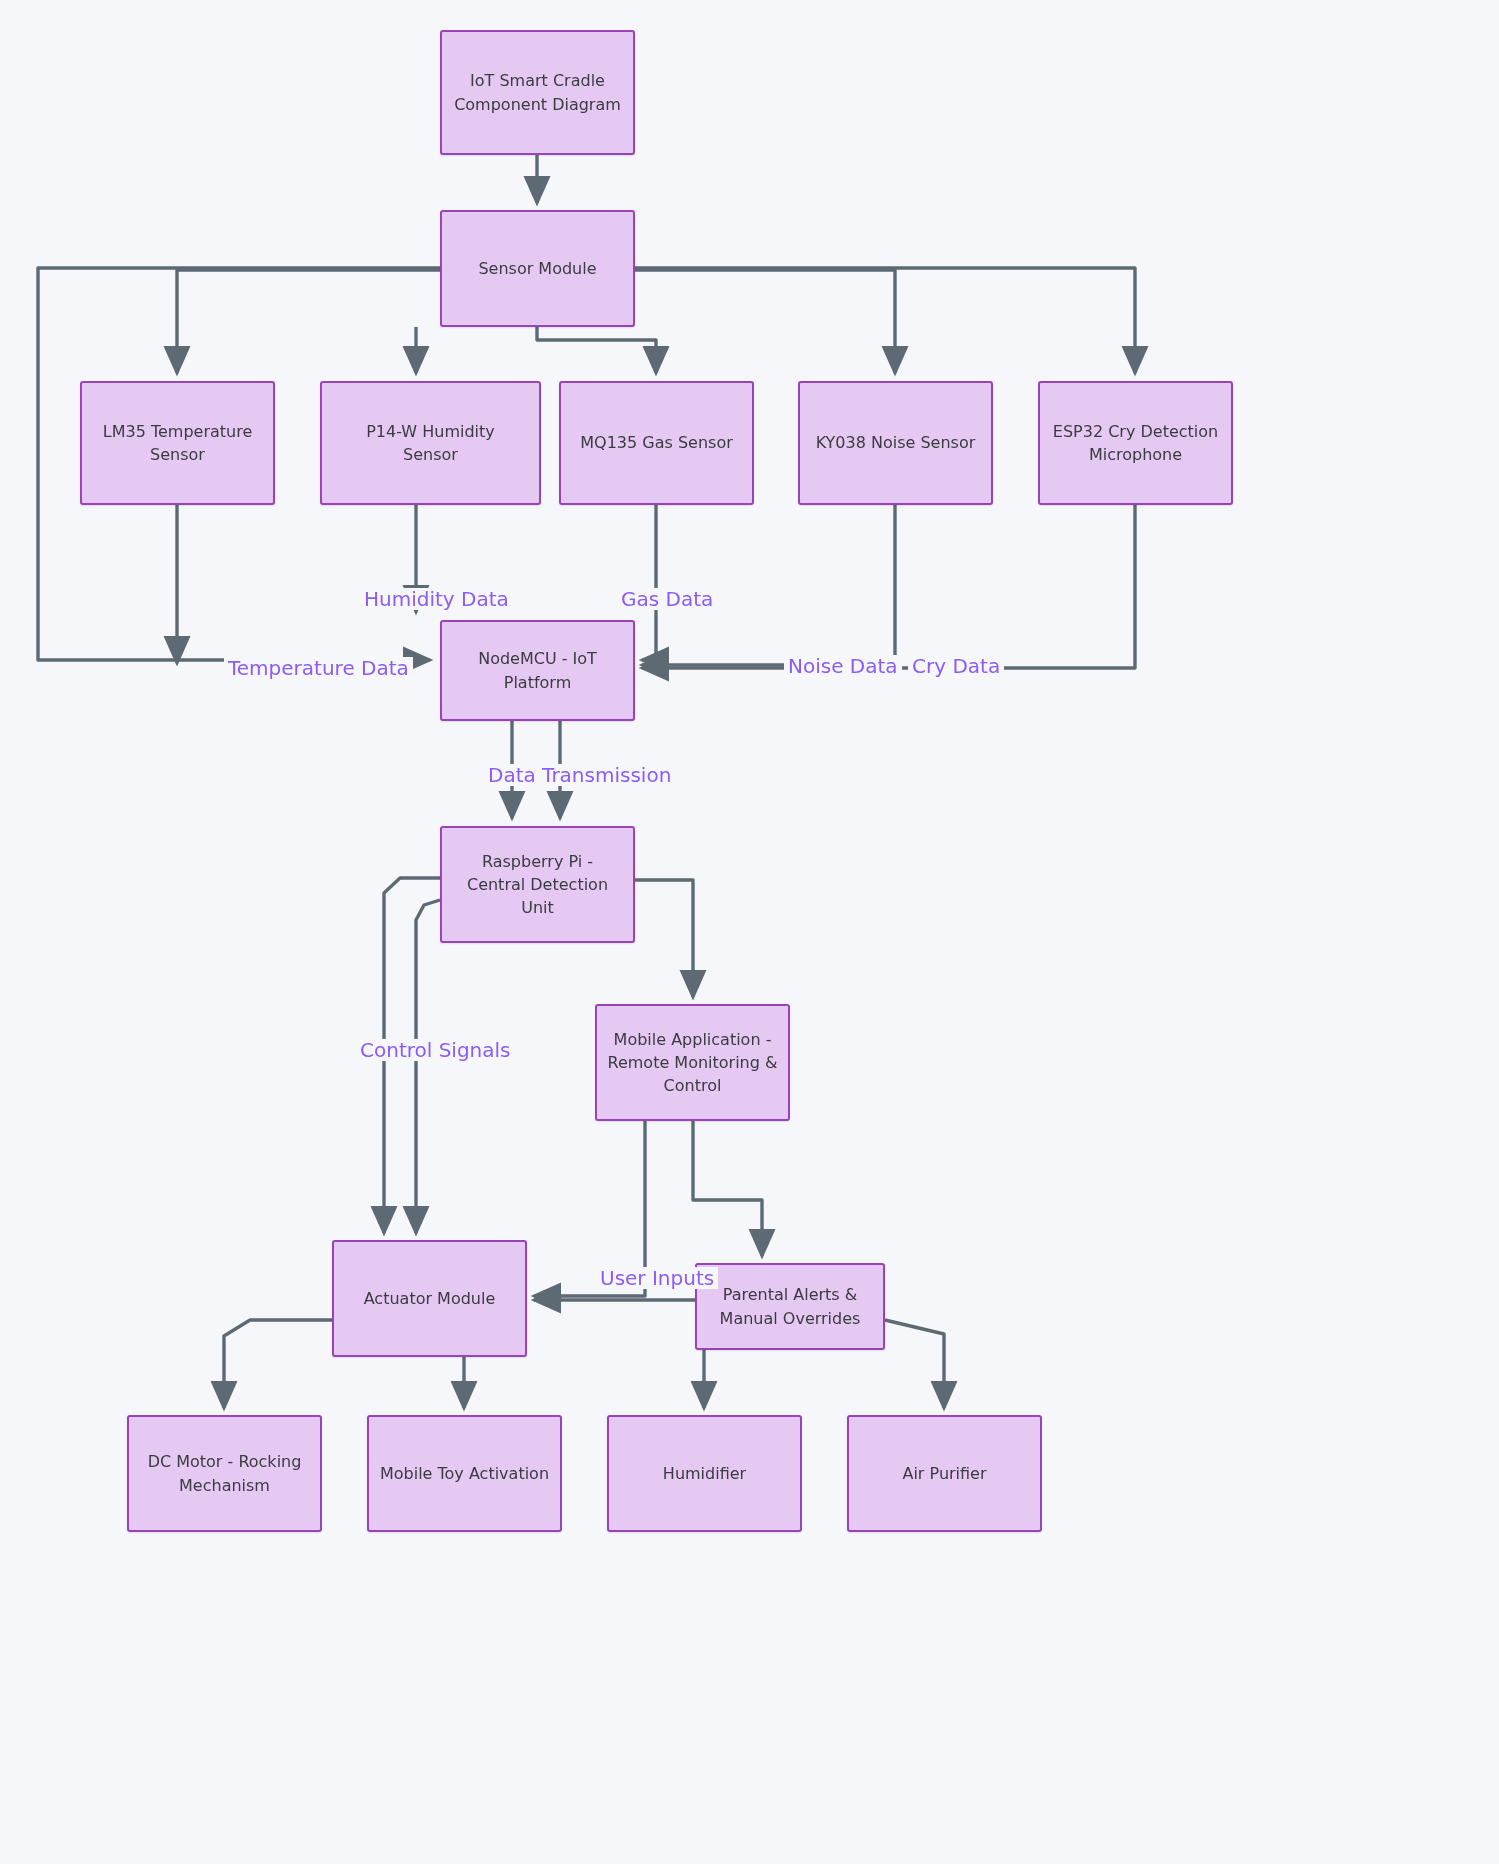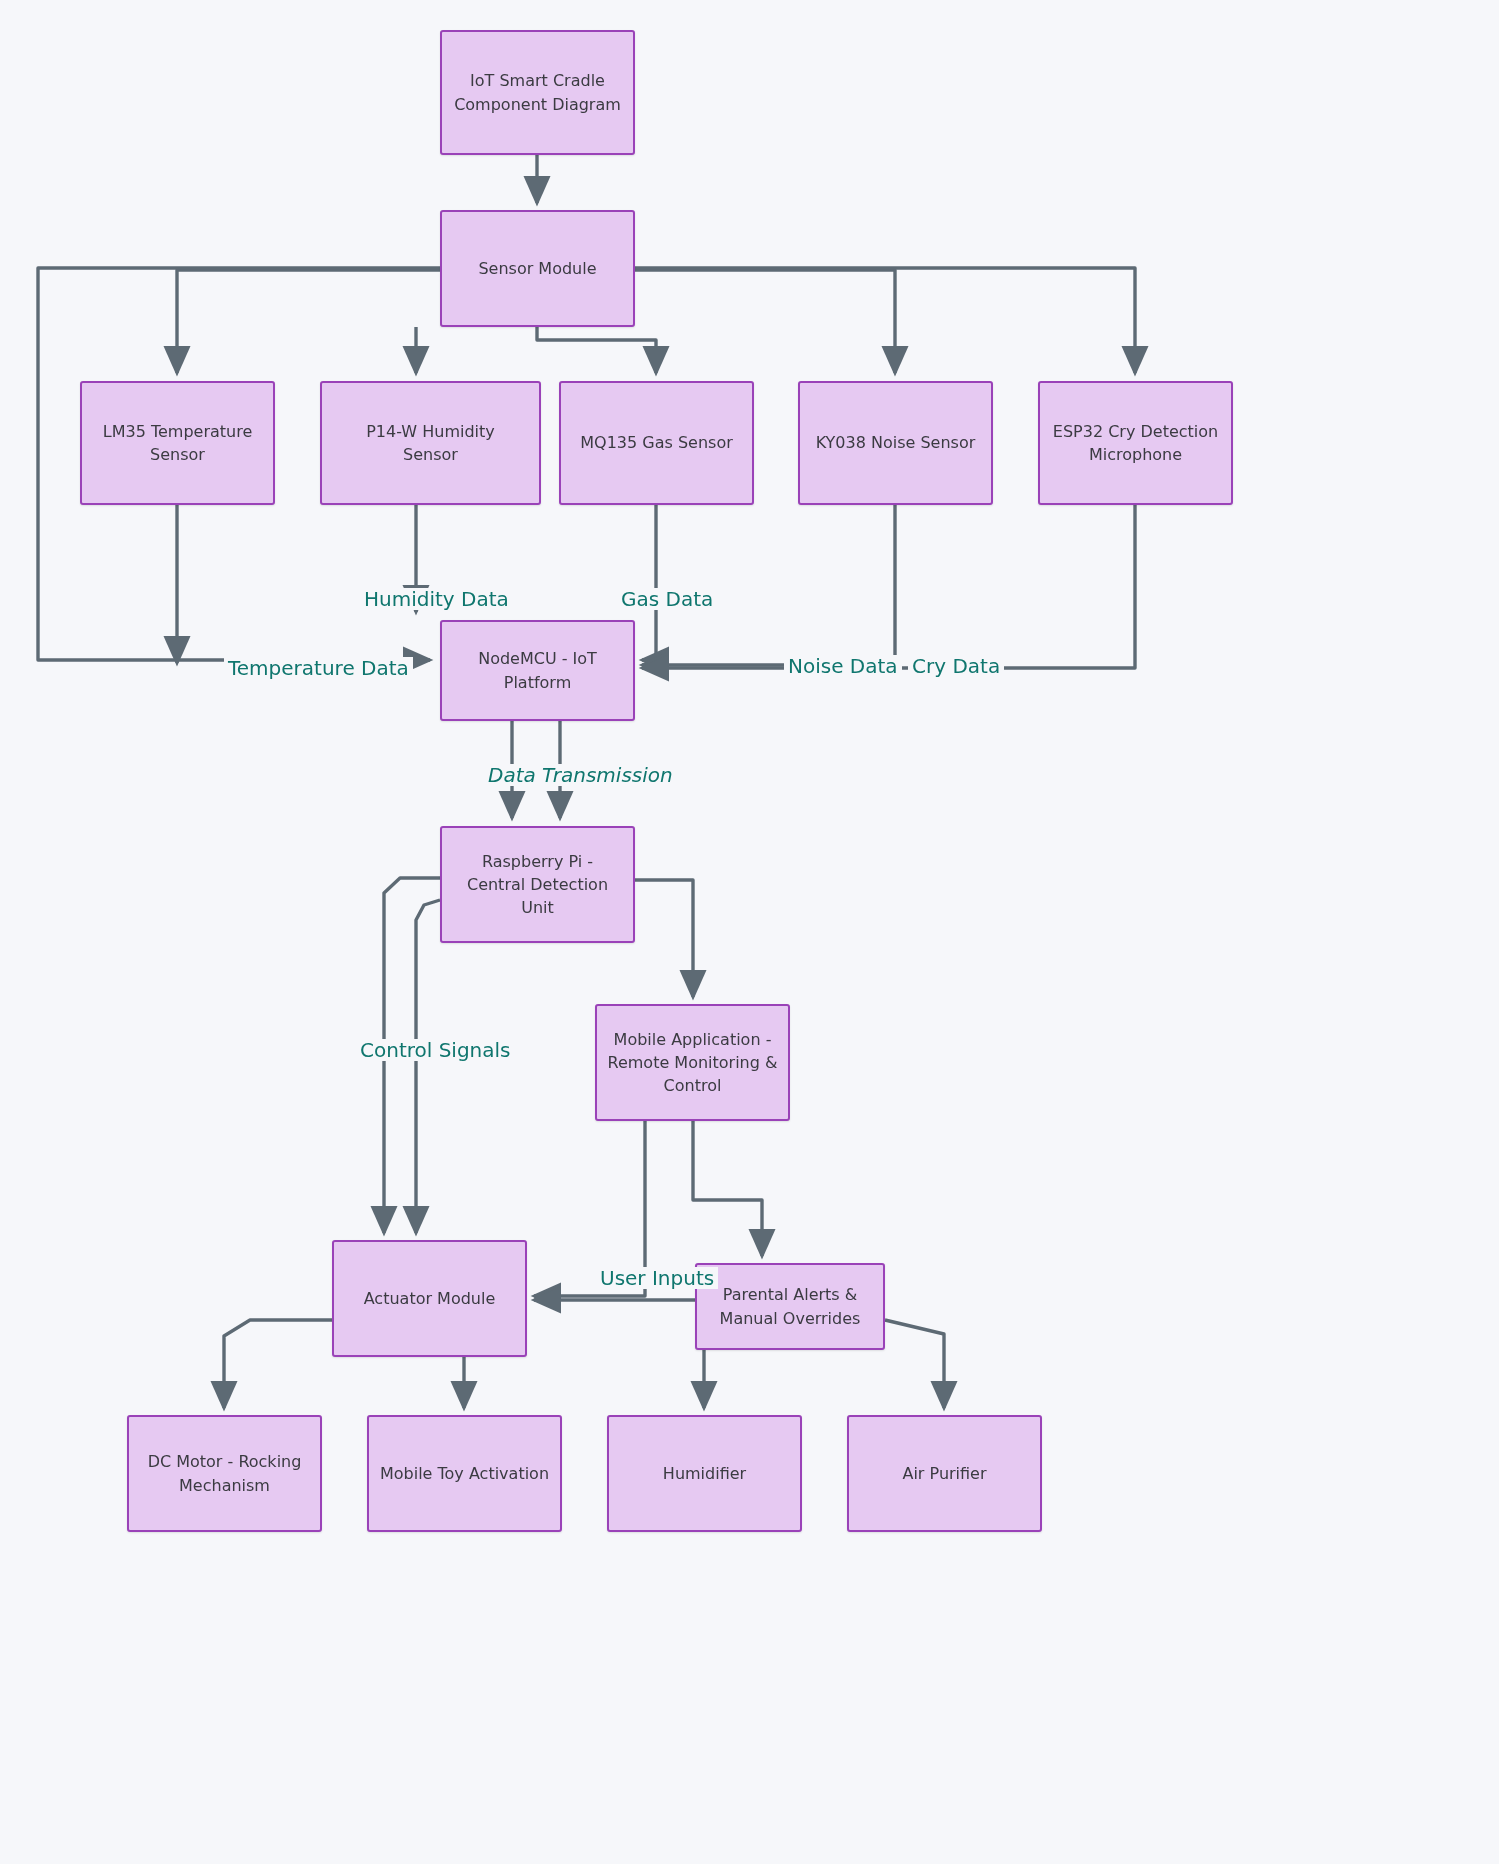--- a/index.html
+++ b/index.html
@@ -26,21 +26,21 @@
     font-size:16px;
     line-height:1.45;
     padding:6px 10px;
     box-shadow:0 1px 2px rgba(0,0,0,.10);
   }
   .node .lbl{display:block;white-space:pre-line;}
 
   .edge-label{
     position:absolute;
     font-size:20px;
-    color:#0f766e;
+    color:#8b5cf6;
     background:#f6f7fa;
     padding:0 4px;
     white-space:nowrap;
     line-height:1.1;
   }
 </style>
 </head>
 <body>
 
 <div id="stage">
@@ -169,17 +169,17 @@
 
   <div class="node" style="left:847px;top:1415px;width:195px;height:117px;">
     <span class="lbl">Air Purifier</span>
   </div>
 
   <div class="edge-label" style="left:192px;top:657px;margin-left:32px;">Temperature Data</div>
   <div class="edge-label" style="left:360px;top:588px;">Humidity Data</div>
   <div class="edge-label" style="left:617px;top:588px;">Gas Data</div>
   <div class="edge-label" style="left:784px;top:655px;">Noise Data</div>
   <div class="edge-label" style="left:908px;top:655px;">Cry Data</div>
-  <div class="edge-label" style="left:484px;top:764px;font-style:italic;">Data Transmission</div>
+  <div class="edge-label" style="left:484px;top:764px;">Data Transmission</div>
   <div class="edge-label" style="left:356px;top:1039px;">Control Signals</div>
   <div class="edge-label" style="left:596px;top:1267px;">User Inputs</div>
 
 </div>
 
 </body></html>

